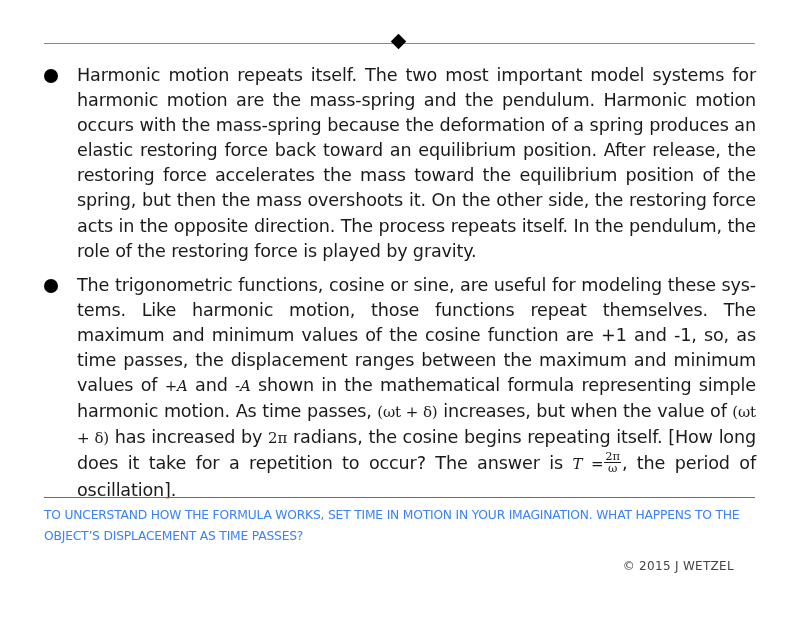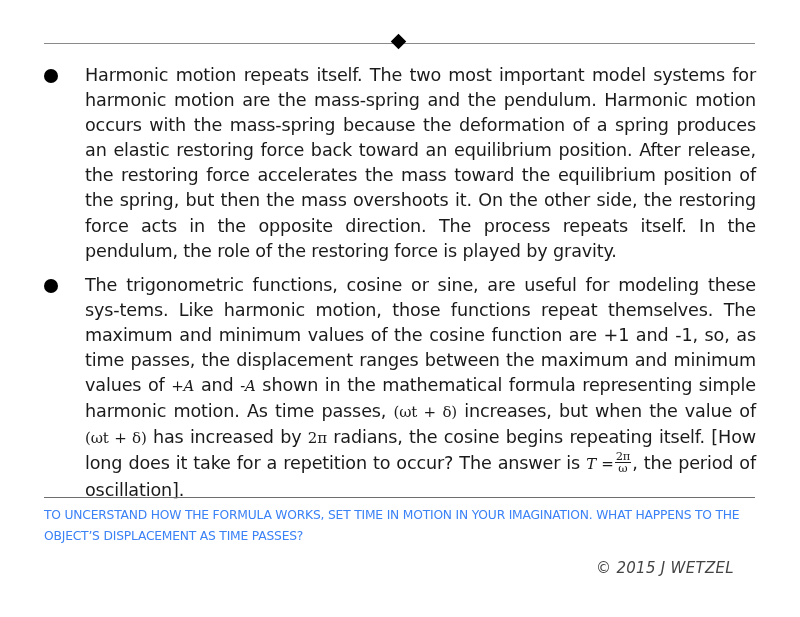--- a/index.html
+++ b/index.html
@@ -51,21 +51,21 @@
     }
     .bullet-dot {
       position: absolute;
       left: 0px;
       top: 6px;
       width: 14px;
       height: 14px;
       border-radius: 50%;
       background: #000;
     }
-    .bullet-text { display: block; margin-left: 8px; }
+    .bullet-text { display: block; }
     .math {
       font-family: "DejaVu Serif", serif;
       font-size: 15px;
     }
     .math i { font-style: italic; }
     .frac {
       display: inline-block;
       vertical-align: middle;
       text-align: center;
       font-family: "DejaVu Serif", serif;
@@ -96,22 +96,21 @@
       width: 720px;
       font-size: 12.3px;
       line-height: 20.5px;
       color: #3b82f6;
       letter-spacing: -0.2px;
     }
     .copyright {
       position: absolute;
       right: 66px;
       top: 559px;
-      font-size: 15px;
-      font-style: italic;
+      font-size: 12px;
       color: #444;
       letter-spacing: 0.3px;
       text-align: right;
     }
   </style>
 </head>
 <body>
 
 <div class="rule-top"></div>
 <div class="diamond"></div>

